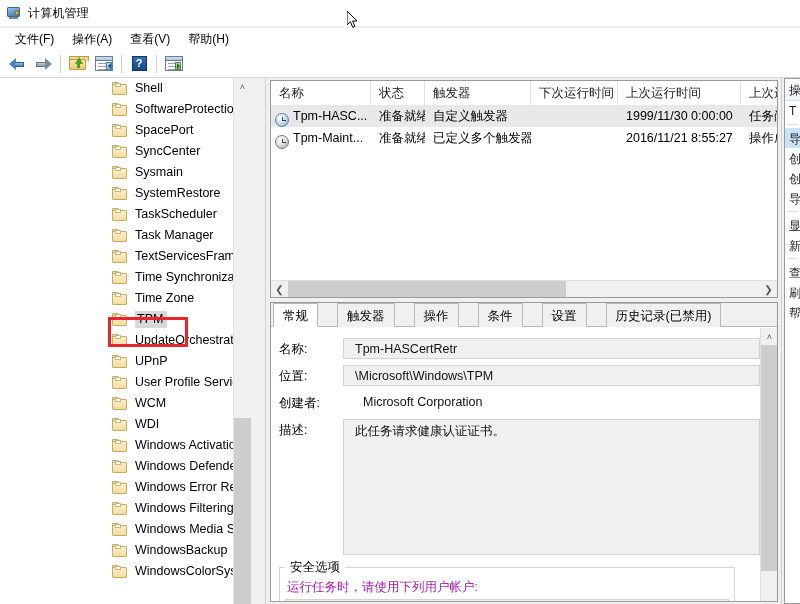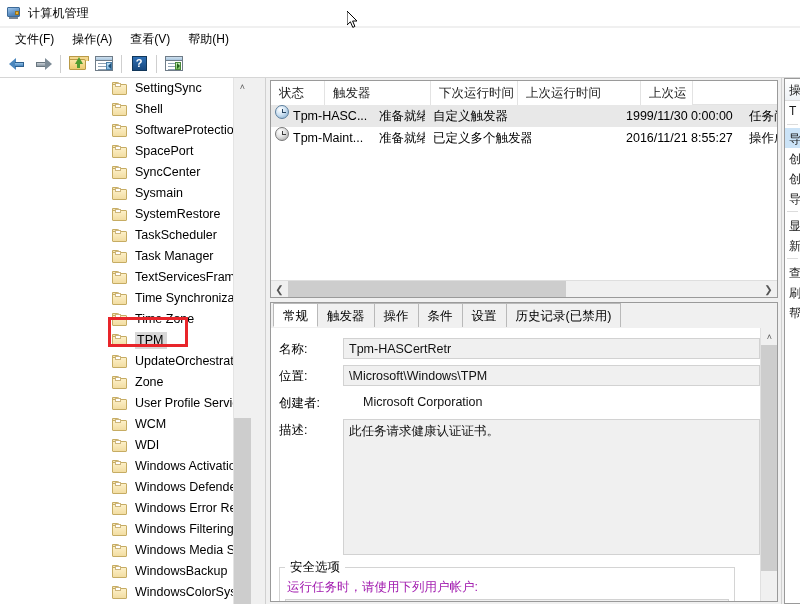--- a/index.html
+++ b/index.html
@@ -202,21 +202,21 @@
     font-size:12.5px; color:#1b1b1b; white-space:nowrap; overflow:hidden;
     height:24px; cursor:default; background:#ffffff;
   }
   .lv-rows { position:absolute; left:0; top:24px; width:100%; }
   .lv-row { display:flex; height:22px; align-items:center; cursor:default; white-space:nowrap; }
   .lv-row.selected { background:#e8e8e8; }
   .lv-cell {
     padding-left:8px; font-size:12.5px; color:#000; overflow:hidden;
     white-space:nowrap; height:22px; line-height:22px;
   }
-  .lv-cell.c-name { padding-left:4px; display:flex; align-items:flex-start; }
+  .lv-cell.c-name { padding-left:4px; display:flex; align-items:flex-end; }
   .clock {
     width:14px;height:14px;border-radius:50%;flex:none;margin-right:4px;
     background:radial-gradient(circle at 35% 30%, #ffffff 0%, #cfe2f2 45%, #7ba6cc 100%);
     border:1px solid #5c7f9e; position:relative;
   }
   .clock .h { position:absolute; left:6px; top:3px; width:1px;height:4px;background:#24425e; }
   .clock .m { position:absolute; left:6px; top:6px; width:4px;height:1px;background:#24425e; }
   .clock.grey {
     background:radial-gradient(circle at 35% 30%, #ffffff 0%, #e2e2e2 45%, #a0a0a0 100%);
     border-color:#777;
@@ -233,34 +233,34 @@
     color:#555; font-size:10px; flex:none; cursor:default;
   }
   .hsb-track { position:relative; flex:1; height:17px; background:#f0f0f0; }
   .hsb-thumb { position:absolute; left:0; top:0; height:17px; background:#cdcdcd; }
 
   
   .detail {
     position:absolute; left:0; top:224px; width:508px; height:300px;
     background:#ffffff; border:1px solid #9a9a9a; overflow:hidden;
   }
-  .tabs { display:flex; height:36px; background:#f0f0f0; border-bottom:1px solid #b9b9b9; padding-left:2px;}
+  .tabs { display:flex; height:24px; background:#f0f0f0; border-bottom:1px solid #b9b9b9; padding-left:2px;gap:20px;}
   .tab {
     padding:4px 9px 0 9px; font-size:12.5px; color:#000; white-space:nowrap;
     border:1px solid #b9b9b9; border-bottom:none; background:#f0f0f0;
     margin-right:-1px; height:24px; cursor:default;
   }
   .tab.active { background:#ffffff; border-bottom:1px solid #ffffff; position:relative; z-index:2; }
 
   .form { position:absolute; left:0; top:25px; right:17px; bottom:0; background:#ffffff; padding:10px 0 0 8px; }
   .frow { display:flex; align-items:flex-start; margin-bottom:6px; }
   .flabel { width:64px; flex:none; font-size:12.5px; color:#000; padding-top:3px; }
   .fval {
     flex:1; font-size:12.5px; color:#111; background:#f0f0f0;
-    border:1px solid #d2d2d2; padding:2px 5px; height:21px; line-height:16px;
+    border:1px solid #d2d2d2; padding:2px 11px; height:21px; line-height:16px;
     white-space:nowrap; overflow:hidden;
   }
   .fval.plain { background:transparent; border:none; padding-left:6px; height:21px;margin-left:14px; }
   .fval.desc { height:136px; white-space:normal; line-height:18px; }
 
   .fieldset {
     position:absolute; left:8px; right:25px; bottom:-20px; height:62px;
   }
   .fs-line {
     position:absolute; left:0; top:8px; width:100%; height:1px; background:#d4d4d4;
@@ -382,28 +382,20 @@
   <div class="content">
 
     <div class="tree-pane">
       <div class="tree-list" id="tree-list">
           <div class="tree-row">
             <div class="folder">
               <div class="lip"></div>
               <div class="body"></div>
               <div class="sheet"></div>
             </div>
-            <span class="tree-label">SettingSync</span>
-          </div>
-          <div class="tree-row">
-            <div class="folder">
-              <div class="lip"></div>
-              <div class="body"></div>
-              <div class="sheet"></div>
-            </div>
             <span class="tree-label">Shell</span>
           </div>
           <div class="tree-row">
             <div class="folder">
               <div class="lip"></div>
               <div class="body"></div>
               <div class="sheet"></div>
             </div>
             <span class="tree-label">SoftwareProtection</span>
           </div>
@@ -494,21 +486,21 @@
               <div class="sheet"></div>
             </div>
             <span class="tree-label">UpdateOrchestrato</span>
           </div>
           <div class="tree-row">
             <div class="folder">
               <div class="lip"></div>
               <div class="body"></div>
               <div class="sheet"></div>
             </div>
-            <span class="tree-label">Zone</span>
+            <span class="tree-label">UPnP</span>
           </div>
           <div class="tree-row">
             <div class="folder">
               <div class="lip"></div>
               <div class="body"></div>
               <div class="sheet"></div>
             </div>
             <span class="tree-label">User Profile Servic</span>
           </div>
           <div class="tree-row">
@@ -591,20 +583,21 @@
         <div class="tree-sb-thumb" style="top:340px; height:186px;"></div>
       </div>
     </div>
 
     <div class="vsplit"></div>
 
     <div class="right-col">
 
       <div class="listview">
         <div class="lv-header" id="lv-header">
+            <div class="lv-th" style="width: 100px; flex: 0 0 100px;">名称</div>
             <div class="lv-th" style="width: 54px; flex: 0 0 54px;">状态</div>
             <div class="lv-th" style="width: 106px; flex: 0 0 106px;">触发器</div>
             <div class="lv-th" style="width: 87px; flex: 0 0 87px;">下次运行时间</div>
             <div class="lv-th" style="width: 123px; flex: 0 0 123px;">上次运行时间</div>
             <div class="lv-th" style="width: 52px; flex: 0 0 52px;">上次运</div>
           </div>
         <div class="lv-rows" id="lv-rows">
             <div class="lv-row selected">
               <div class="lv-cell c-name" style="width: 100px; flex: 0 0 100px;">
                 <div class="clock">

